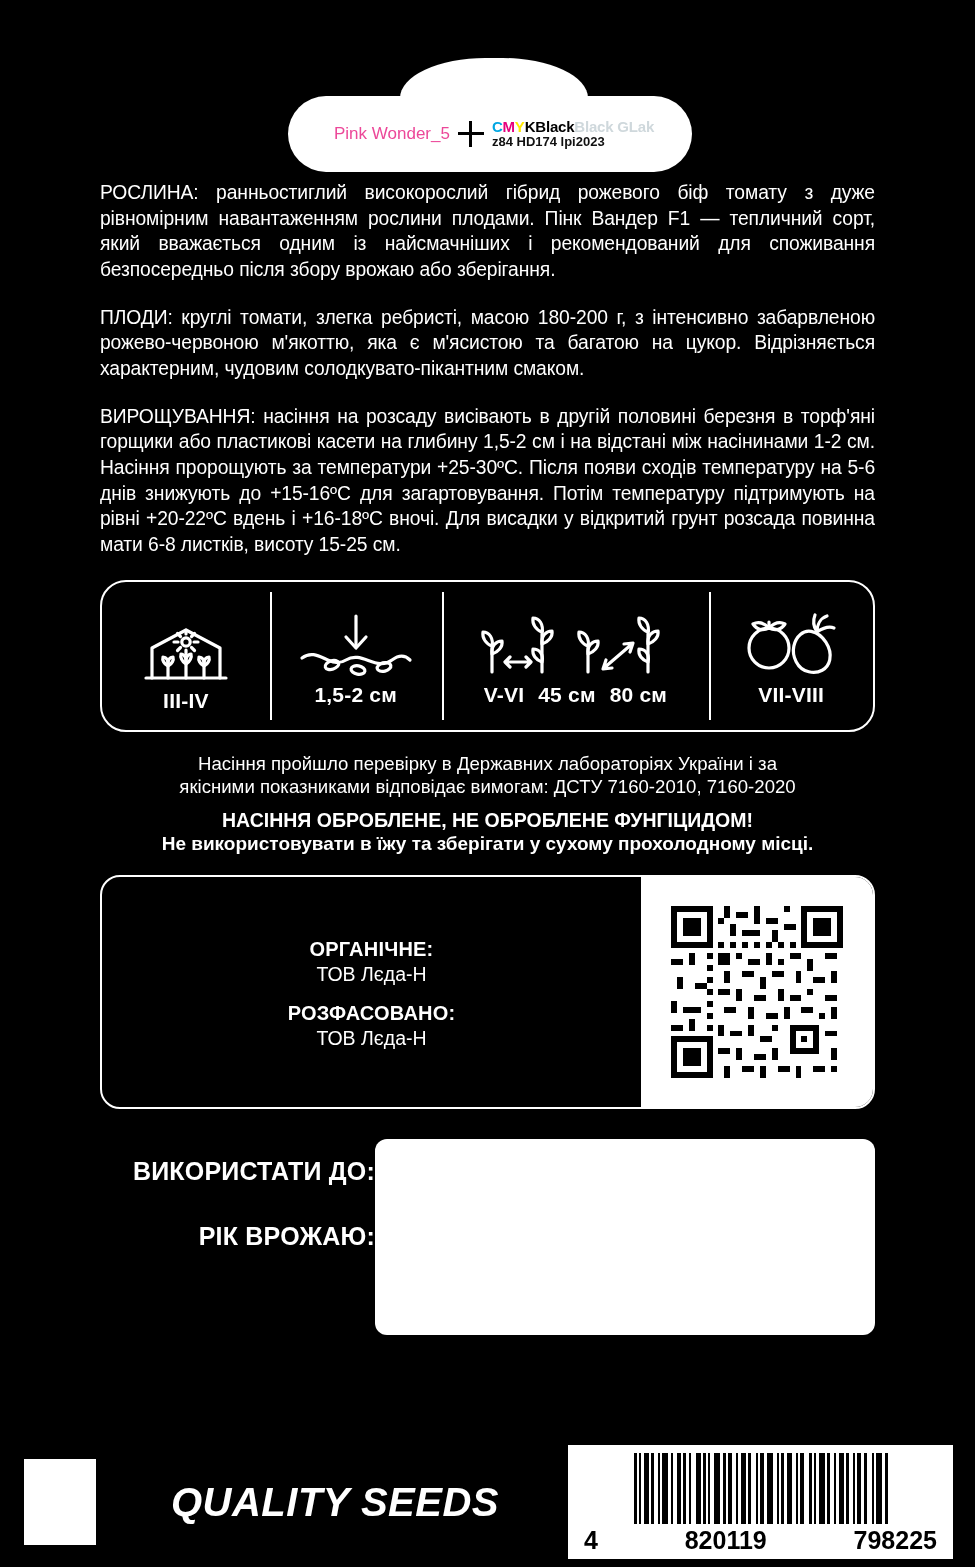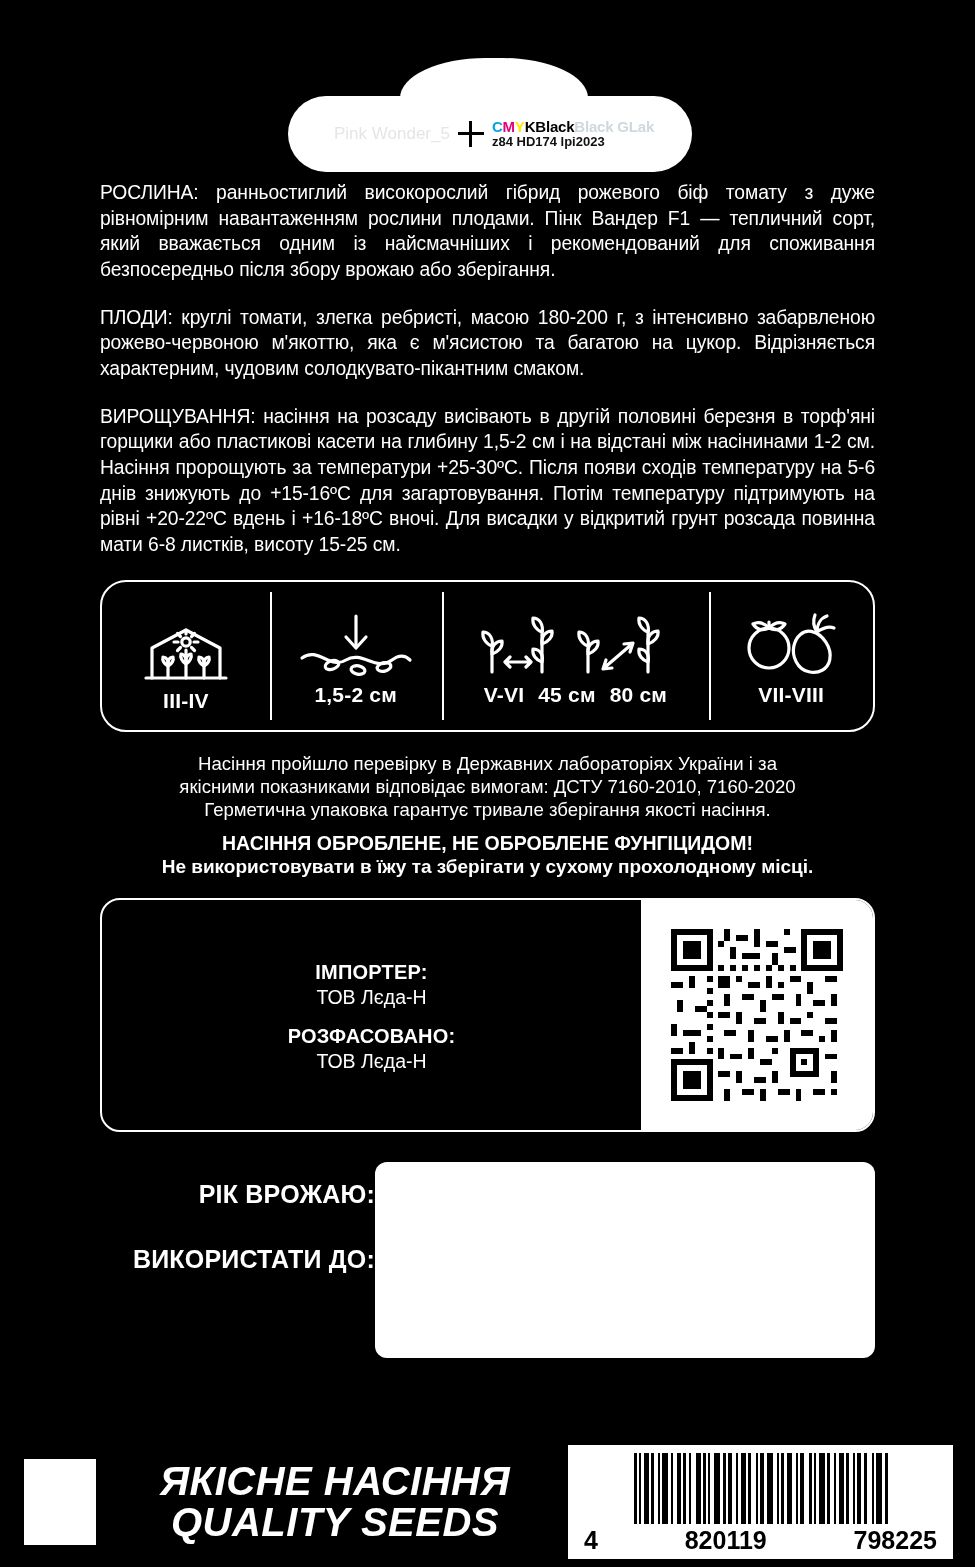--- a/index.html
+++ b/index.html
@@ -52,21 +52,21 @@
     height: 76px;
     display: flex;
     align-items: center;
     color: #000;
     font-size: 17px;
     z-index: 3;
   }
   .reg-name {
     margin-left: 46px;
     font-size: 17px;
-    color: #e5e5e5;
+    color: #ec4899;
     white-space: nowrap;
   }
   .reg-cross {
     position: relative;
     width: 26px;
     height: 26px;
     margin: 0 8px;
     flex: none;
   }
   .reg-cross:before, .reg-cross:after {
@@ -382,30 +382,29 @@
         </span>
         <span class="cap">VII-VIII</span>
       </div>
 
     </div>
   </div>
 
   <div class="cert">
     <div>Насіння пройшло перевірку в Державних лабораторіях України і за</div>
     <div>якісними показниками відповідає вимогам: ДСТУ 7160-2010, 7160-2020</div>
-    <div>Герметична упаковка гарантує тривале зберігання якості насіння.</div>
     <span class="warn1">НАСІННЯ ОБРОБЛЕНЕ, НЕ ОБРОБЛЕНЕ ФУНГІЦИДОМ!</span>
     <span class="warn2">Не використовувати в їжу та зберігати у сухому прохолодному місці.</span>
   </div>
 
   <div class="imp-wrap">
     <div class="imp-box">
       <div class="imp-left">
         <div class="grp">
-          <div class="lbl">ІМПОРТЕР:</div>
+          <div class="lbl">ОРГАНІЧНЕ:</div>
           <div class="val">ТОВ Лєда-Н</div>
         </div>
         <div class="grp">
           <div class="lbl">РОЗФАСОВАНО:</div>
           <div class="val">ТОВ Лєда-Н</div>
         </div>
       </div>
       <div class="qr-pane">
         <svg class="qr" viewBox="0 0 29 29" shape-rendering="crispEdges">
           <rect width="29" height="29" fill="#fff"></rect>
@@ -517,31 +516,30 @@
             <rect x="27" y="27" width="1" height="1"></rect>
           </g>
         </svg>
       </div>
     </div>
   </div>
 
   <div class="fields">
     <div class="fields-white"></div>
     <div class="field-row">
-      <span class="field-label">РІК ВРОЖАЮ:</span>
+      <span class="field-label">ВИКОРИСТАТИ ДО:</span>
     </div>
     <div class="field-row">
-      <span class="field-label">ВИКОРИСТАТИ ДО:</span>
+      <span class="field-label">РІК ВРОЖАЮ:</span>
     </div>
   </div>
 
   <div class="footer">
     <div class="foot-swatch"></div>
     <div class="foot-slogan">
-      <span class="l1">ЯКІСНЕ НАСІННЯ</span>
       <span class="l2">QUALITY SEEDS</span>
     </div>
     <div class="barcode-pane">
       <div class="bars">
         <i style="width:3px"></i>
           <i style="width:2px;background:#fff"></i>
           <i style="width:2px"></i>
           <i style="width:3px;background:#fff"></i>
         <i style="width:5px"></i>
           <i style="width:2px;background:#fff"></i>

